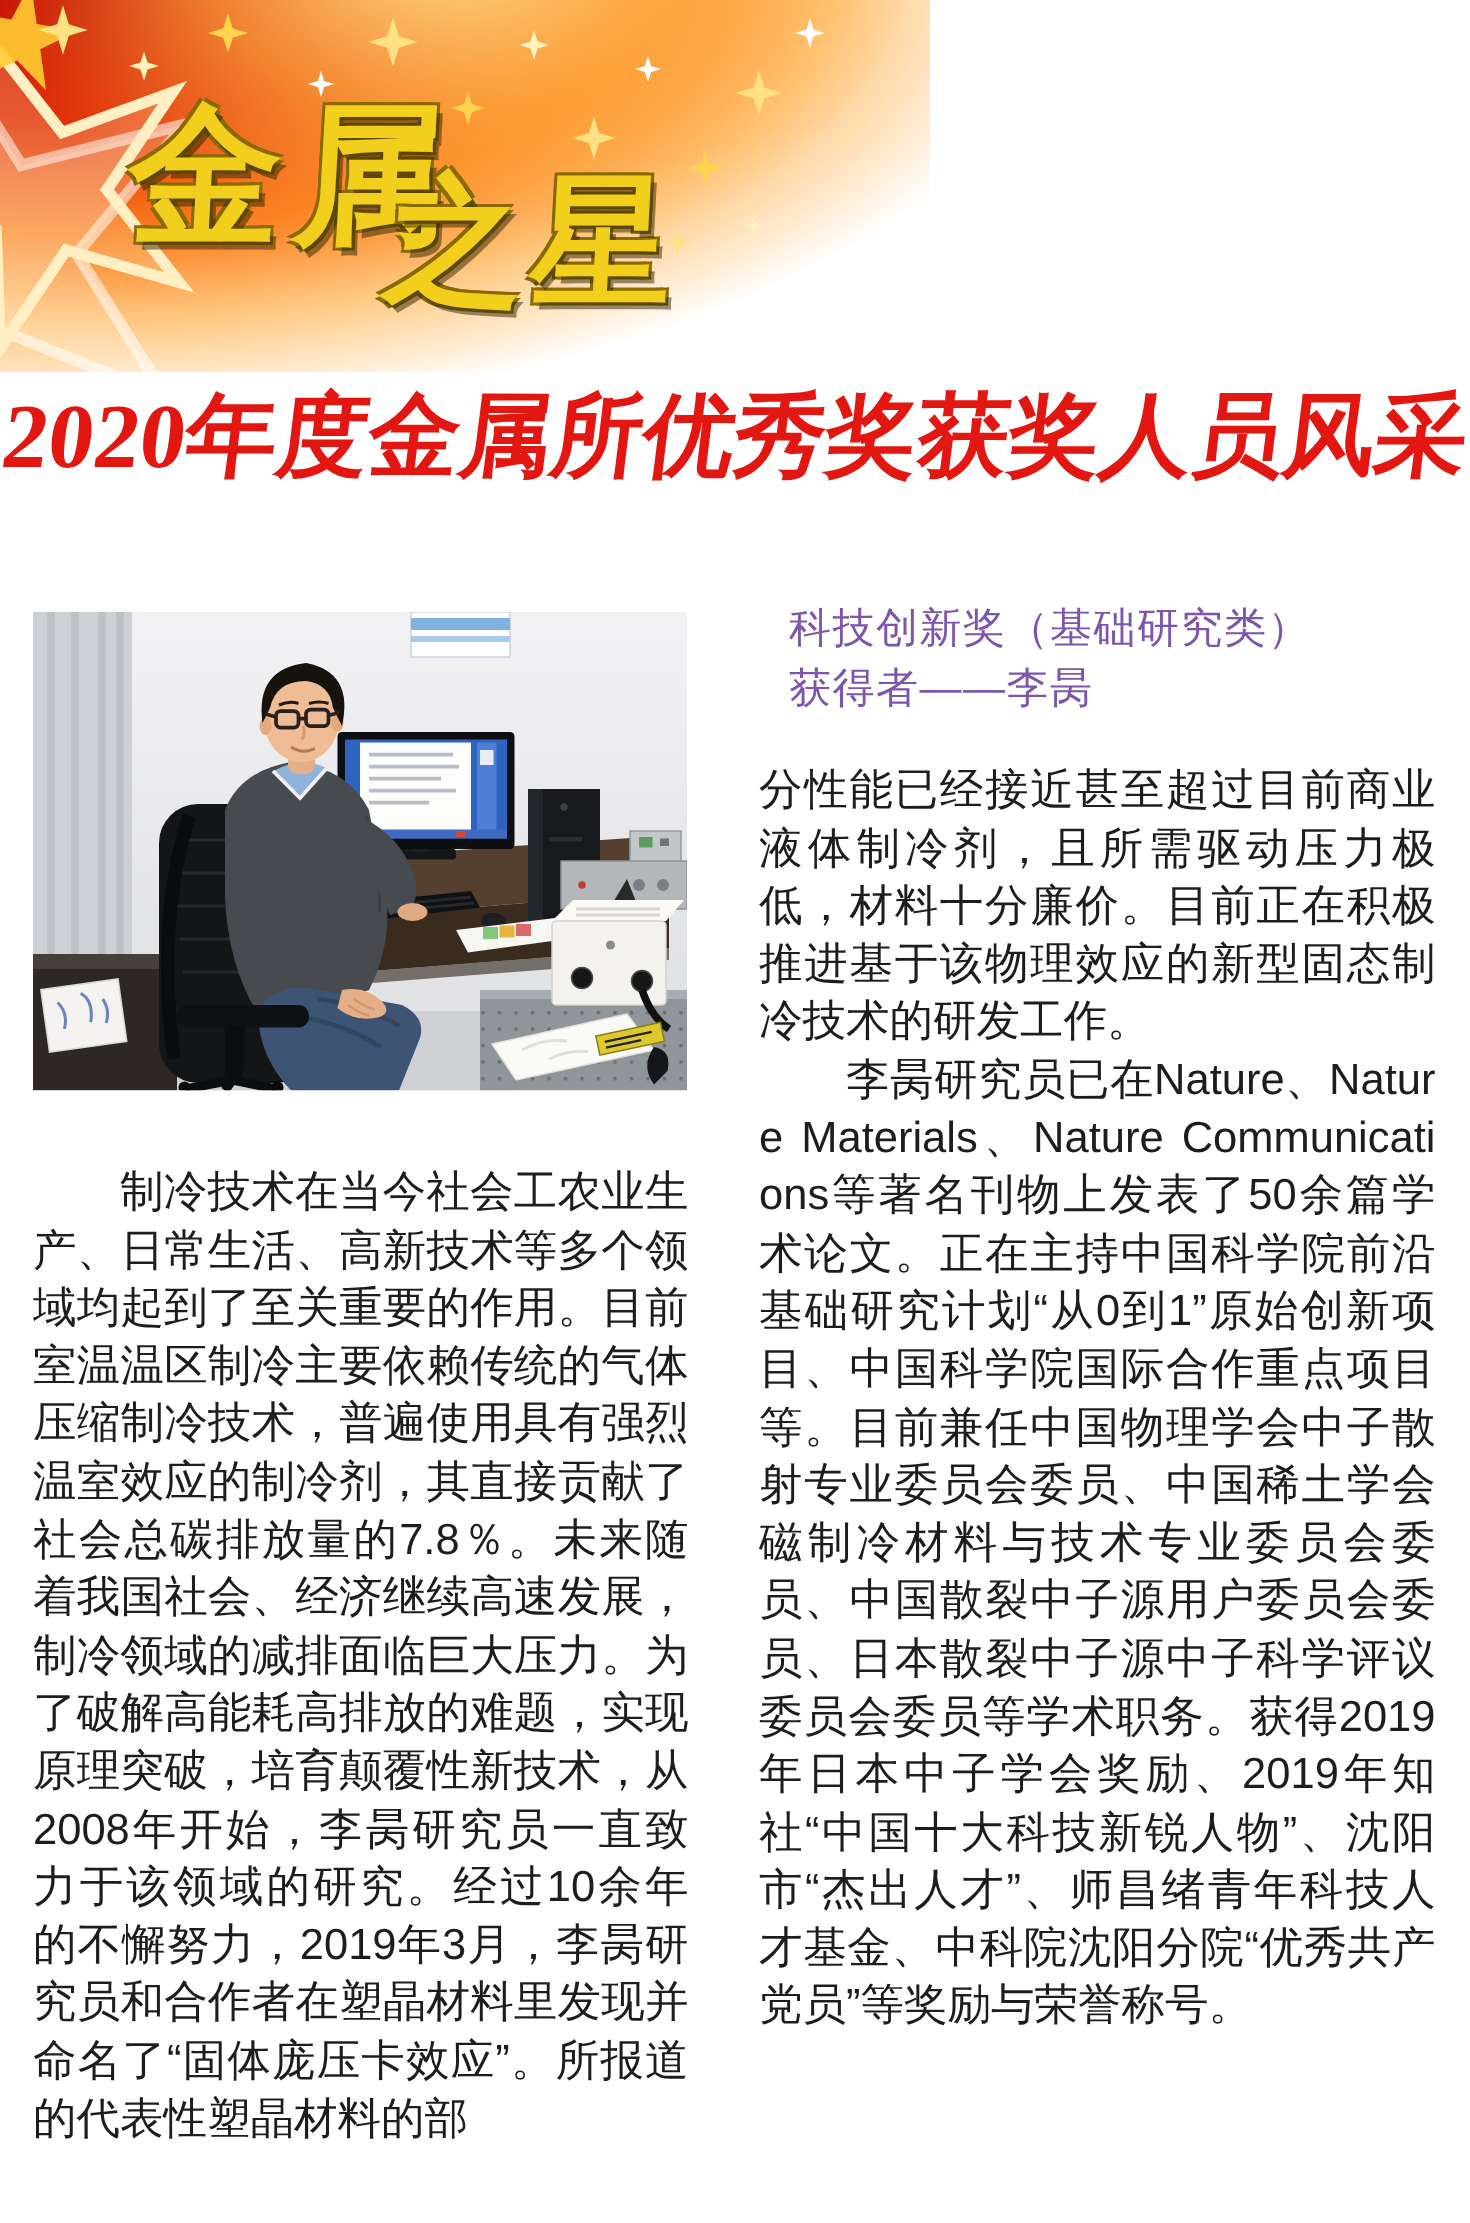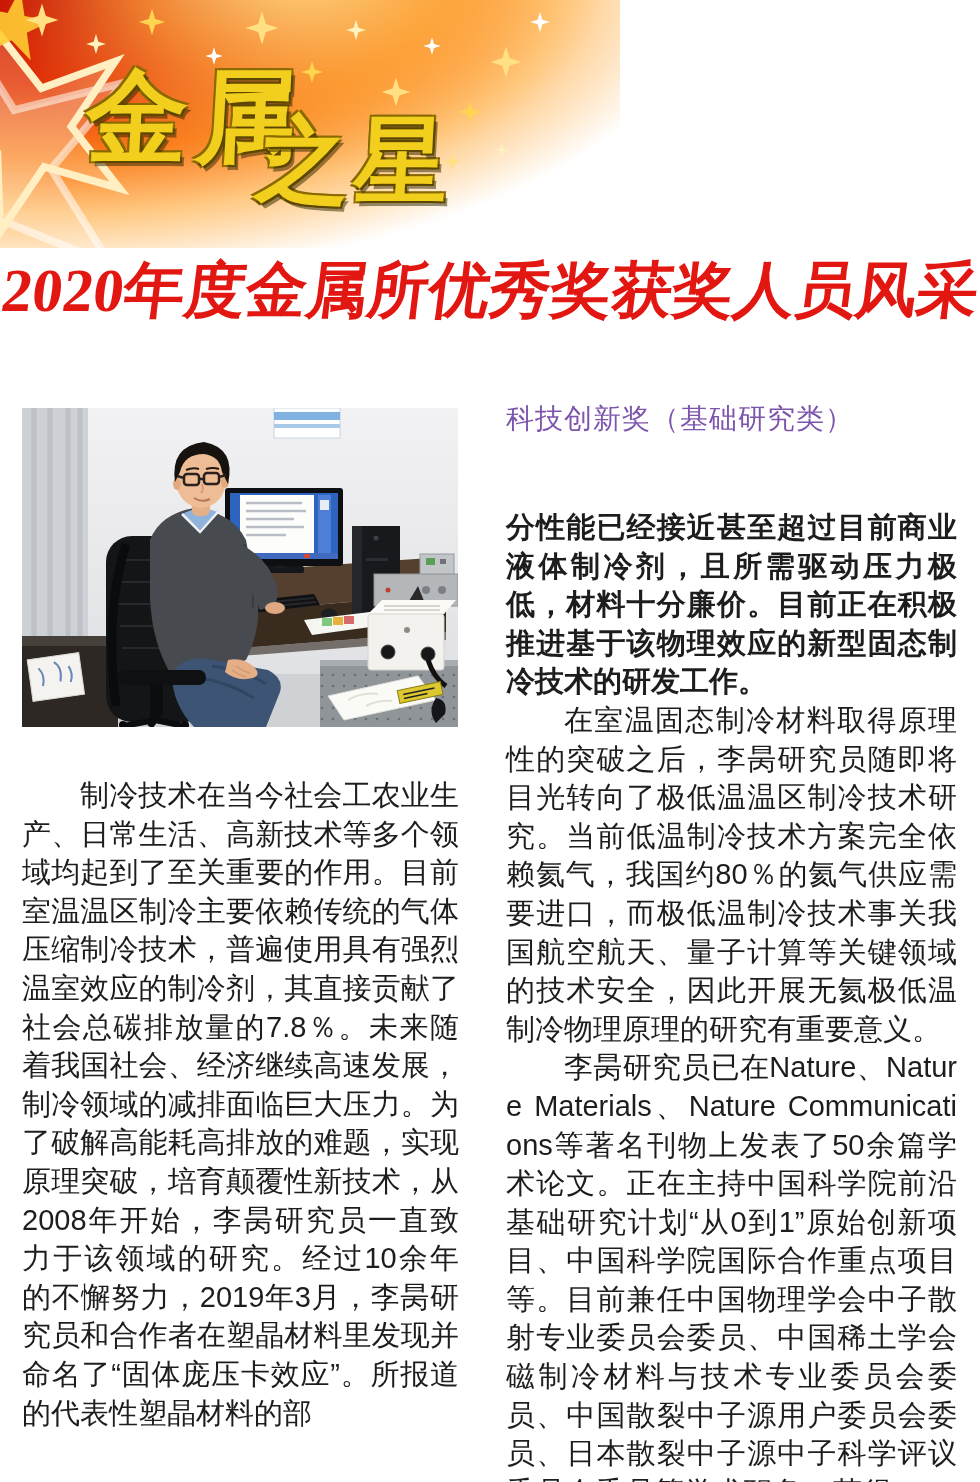--- a/index.html
+++ b/index.html
@@ -35,33 +35,33 @@
   }
 
   
   .photo {
     position:absolute; left:22px; top:408px; width:436px; height:319px;
     overflow:hidden; background:#e9eaec;
   }
 
   
   .award-heading {
-    position:absolute; left:506px; top:399px; width:452px;
+    position:absolute; left:526px; top:399px; width:452px;
     font-size:28px; line-height:40px; color:#7d55ad; letter-spacing:1px;
   }
 
   
   .left-text  { position:absolute; left:22px;  top:776px; width:437px; }
   .right-text { position:absolute; left:506px; top:508px; width:451px; }
   .body-text p {
     margin:0; font-size:29px; line-height:38.6px; color:#1d1d1d;
     text-align:justify; text-justify:inter-character; word-break:break-all;
     text-indent:2em;
   }
-  .body-text p.no-indent { text-indent:0;font-weight:bold; }
+  .body-text p.no-indent { text-indent:0; }
 </style>
 </head>
 <body>
 
 <div class="page">
 
   <div class="banner">
     <svg class="banner-deco" width="620" height="248" viewBox="0 0 620 248">
       <defs>
         <path id="sp" d="M0,-11 L2.6,-2.6 L11,0 L2.6,2.6 L0,11 L-2.6,2.6 L-11,0 L-2.6,-2.6 Z"></path>
@@ -210,25 +210,25 @@
       <rect x="128" y="276" width="13" height="30" fill="#0c0d0e"></rect>
       <rect x="128" y="304" width="11" height="10" fill="#0c0d0e"></rect>
       <path d="M133,312 L102,318 M133,312 L162,318 M133,312 L128,319" stroke="#0c0d0e" stroke-width="6"></path>
       <circle cx="101" cy="317" r="4" fill="#0a0a0a"></circle>
       <circle cx="163" cy="317" r="4" fill="#0a0a0a"></circle>
     </svg>
   </div>
 
   <div class="award-heading">
     <div>科技创新奖（基础研究类）</div>
+    <div>获得者——李昺</div>
   </div>
 
   <div class="left-text body-text">
     <p>制冷技术在当今社会工农业生产、日常生活、高新技术等多个领域均起到了至关重要的作用。目前室温温区制冷主要依赖传统的气体压缩制冷技术，普遍使用具有强烈温室效应的制冷剂，其直接贡献了社会总碳排放量的7.8％。未来随着我国社会、经济继续高速发展，制冷领域的减排面临巨大压力。为了破解高能耗高排放的难题，实现原理突破，培育颠覆性新技术，从2008年开始，李昺研究员一直致力于该领域的研究。经过10余年的不懈努力，2019年3月，李昺研究员和合作者在塑晶材料里发现并命名了“固体庞压卡效应”。所报道的代表性塑晶材料的部</p>
   </div>
 
   <div class="right-text body-text">
     <p class="no-indent">分性能已经接近甚至超过目前商业液体制冷剂，且所需驱动压力极低，材料十分廉价。目前正在积极推进基于该物理效应的新型固态制冷技术的研发工作。</p>
-    <p>在室温固态制冷材料取得原理性的突破之后，李昺研究员随即将目光转向了极低温温区制冷技术研究。当前低温制冷技术方案完全依赖氦气，我国约80％的氦气供应需要进口，而极低温制冷技术事关我国航空航天、量子计算等关键领域的技术安全，因此开展无氦极低温制冷物理原理的研究有重要意义。</p>
     <p>李昺研究员已在Nature、Nature Materials、Nature Communications等著名刊物上发表了50余篇学术论文。正在主持中国科学院前沿基础研究计划“从0到1”原始创新项目、中国科学院国际合作重点项目等。目前兼任中国物理学会中子散射专业委员会委员、中国稀土学会磁制冷材料与技术专业委员会委员、中国散裂中子源用户委员会委员、日本散裂中子源中子科学评议委员会委员等学术职务。获得2019年日本中子学会奖励、2019年知社“中国十大科技新锐人物”、沈阳市“杰出人才”、师昌绪青年科技人才基金、中科院沈阳分院“优秀共产党员”等奖励与荣誉称号。</p>
   </div>
 
 </div>
 
 </body></html>

